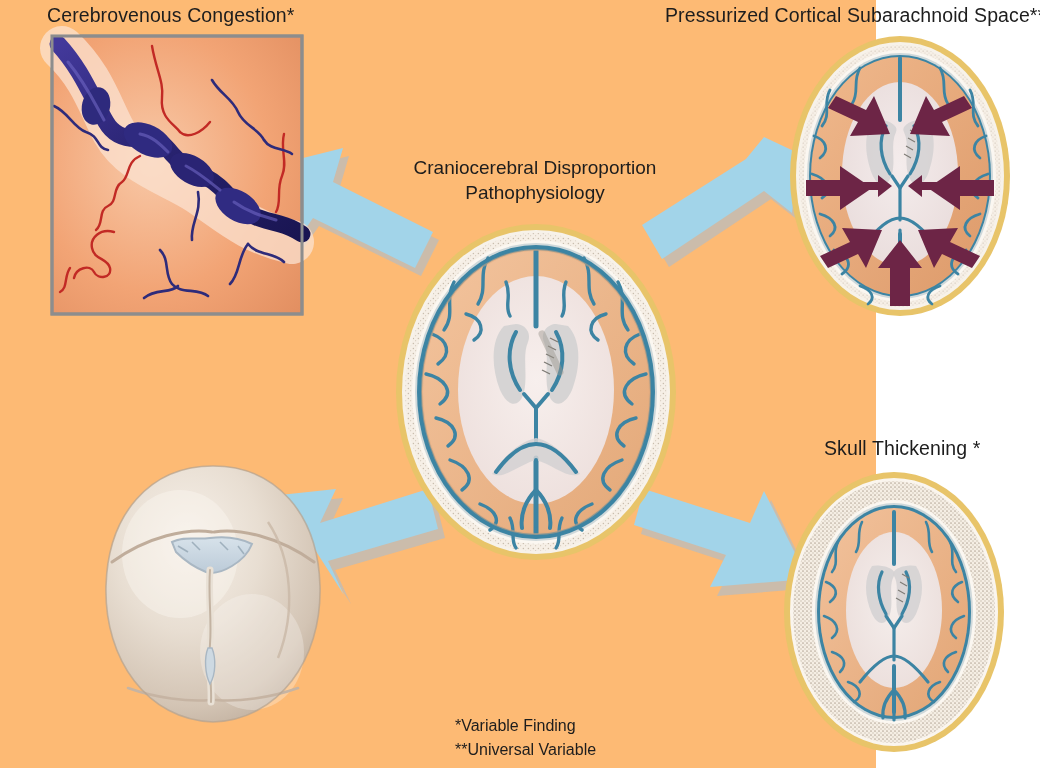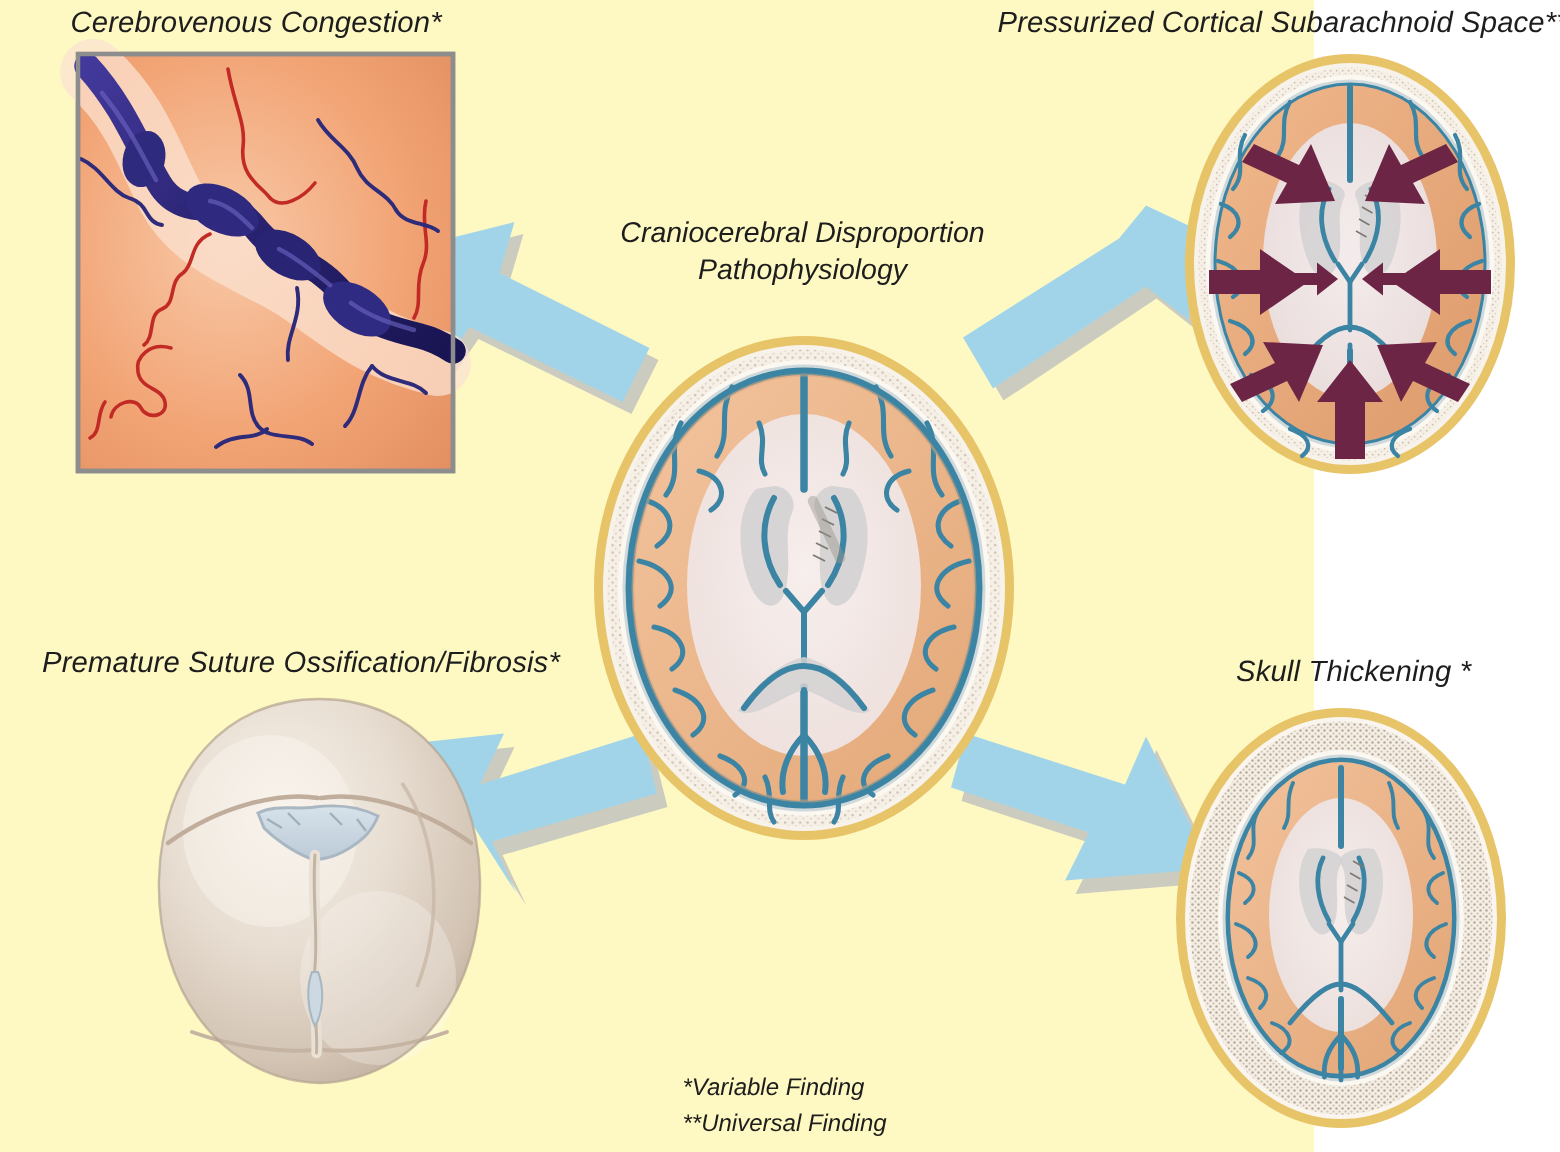--- a/index.html
+++ b/index.html
@@ -1,43 +1,42 @@
 <!DOCTYPE html>
 <html><head>
 <meta charset="utf-8">
 <style>
   html,body{margin:0;padding:0;background:#ffffff;}
   body{width:1040px;height:768px;overflow:hidden;font-family:"Liberation Sans",sans-serif;color:#1b1b1b;}
-  #stage{position:relative;width:876px;height:768px;background:#fef9c3;font-style:italic;}
+  #stage{position:relative;width:876px;height:768px;background:#fdba74;}
   .lbl{position:absolute;font-size:19.5px;letter-spacing:.1px;color:#1d1d1d;white-space:nowrap;}
   .legend{position:absolute;font-size:16px;color:#1d1d1d;white-space:nowrap;}
   .title{position:absolute;font-size:19px;text-align:center;line-height:1.32;color:#1d1d1d;white-space:nowrap;}
   .panel{position:absolute;}
   svg{display:block;overflow:visible;}
 </style>
 </head>
 <body>
 
 <div id="stage">
 
   <div class="lbl" style="left:47px;top:4px;">Cerebrovenous Congestion*</div>
 
   <div class="lbl" style="left:665px;top:4px;">Pressurized Cortical Subarachnoid Space**</div>
 
-  <div class="lbl" style="left:28px;top:431px;">Premature Suture Ossification/Fibrosis*</div>
 
   <div class="lbl" style="left:824px;top:437px;text-align:right;">Skull Thickening *</div>
 
-  <div class="title" style="left:404px;top:143px;width:262px;">
+  <div class="title" style="left:404px;top:155px;width:262px;">
     <div>Craniocerebral  Disproportion</div>
     <div>Pathophysiology</div>
   </div>
 
   <div class="legend" style="left:455px;top:717px;">*Variable Finding</div>
-  <div class="legend" style="left:455px;top:741px;">**Universal Finding</div>
+  <div class="legend" style="left:455px;top:741px;">**Universal Variable</div>
 
   <div class="panel" style="left:265px;top:140px;">
     <svg width="180" height="150" viewBox="0 0 180 150">
       <g transform="translate(6,8)">
         <path d="M22 22 L78 8 L68 42 L168 92 L150 128 L48 78 L30 104 Z" fill="#b9bcbe" opacity=".75"></path>
       </g>
       <path d="M22 22 L78 8 L68 42 L168 92 L150 128 L48 78 L30 104 Z" fill="#a2d4e9"></path>
     </svg>
   </div>
 

